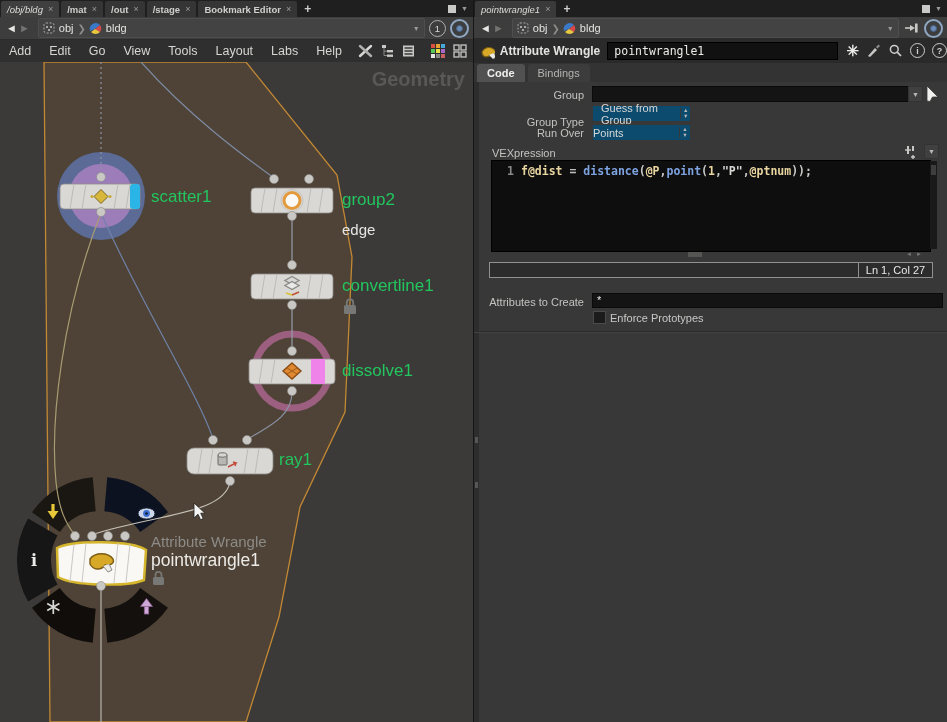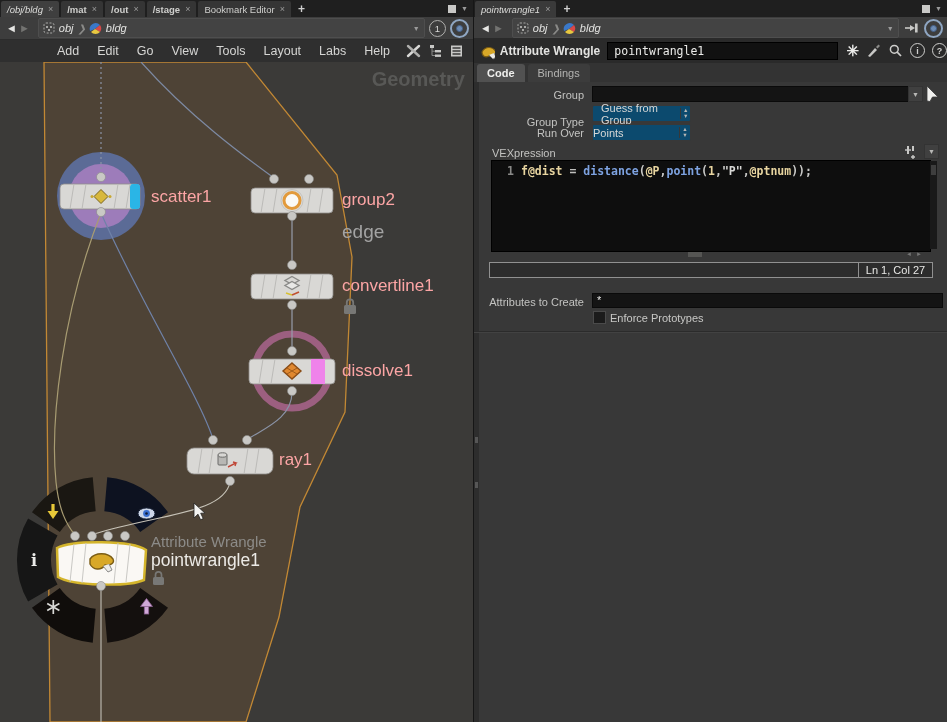--- a/index.html
+++ b/index.html
@@ -18,36 +18,36 @@
   .tab .tclose{font-size:9px;color:#9a9a9a;margin-left:5px;line-height:1;}
   .newtab{display:flex;align-items:center;padding:0 6px;color:#cfcfcf;font-size:12px;font-weight:bold;}
   .tabbar-right{margin-left:auto;display:flex;align-items:center;gap:5px;padding-right:5px;}
   .sq-icon{width:8px;height:8px;background:#c9c9c7;}
   .dd-glyph{font-size:7px;color:#9a9a9a;}
   
   .navbar{position:absolute;left:0;top:17px;right:0;height:22px;background:#3d3d3d;border-bottom:1px solid #2c2c2c;display:flex;align-items:center;}
   .nav-arrow{font-size:11px;margin-left:6px;}
   .nav-back{color:#e6e6e4;}
   .nav-fwd{color:#737371;margin-left:2px;}
-  .pathchip{display:flex;align-items:center;height:18px;background:#434343;border:1px solid #4e4e4e;border-radius:2px;margin-left:8px;flex:1;max-width:382px;padding-left:3px;font-style:italic;}
+  .pathchip{display:flex;align-items:center;height:18px;background:#434343;border:1px solid #4e4e4e;border-radius:2px;margin-left:8px;flex:1;max-width:382px;padding-left:3px;}
   .pathtext{font-size:11px;color:#e2e2e0;margin:0 4px 0 3px;}
   .pathsep{color:#8a8a88;font-size:10px;margin-right:2px;}
   .chip-dd{font-size:7px;color:#9a9a9a;margin-left:4px;}
   .navbar .right-tools{display:flex;align-items:center;gap:4px;margin-left:4px;margin-right:4px;}
   .badge-circle{width:15px;height:15px;border:1px solid #b0b0ae;border-radius:50%;color:#d8d8d6;font-size:9.5px;display:flex;align-items:center;justify-content:center;}
   .concentric{width:15px;height:15px;border:2px solid #8fa6c2;border-radius:50%;display:flex;align-items:center;justify-content:center;}
   .concentric i{display:block;width:5px;height:5px;background:#6d8cb4;border:1px solid #45608a;border-radius:50%;}
   
-  .menubar{position:absolute;left:0;top:40px;right:0;height:22px;background:#2f2f2f;display:flex;align-items:center;gap:0;padding-left:48px;}
+  .menubar{position:absolute;left:0;top:40px;right:0;height:22px;background:#2f2f2f;display:flex;align-items:center;gap:0;}
   .menu-item{font-size:12.5px;color:#d6d6d4;padding:0 9px;}
   .mb-icons{display:flex;align-items:center;gap:6px;margin-left:6px;}
   .mb-icons svg{display:block;}
   
   #network{position:absolute;left:0;top:62px;width:473px;height:660px;background:#3b3a38;}
-  .netlabel{position:absolute;color:#fca5a5;font-size:17px;white-space:nowrap;}
+  .netlabel{position:absolute;color:#22c55e;font-size:17px;white-space:nowrap;}
   
   .paramheader{position:absolute;left:0;top:38px;right:0;height:25px;background:#2a2a2a;display:flex;align-items:center;}
   .ph-type{font-size:12px;font-weight:bold;color:#e3e3e1;margin-left:5px;white-space:nowrap;}
   .ph-name{margin-left:7px;width:282px;height:16px;background:#111111;border:1px solid #000;color:#ececea;
      font-family:"DejaVu Sans Mono", monospace;font-size:11.5px;line-height:16px;padding-left:6px;}
   .ph-icons{display:flex;align-items:center;gap:7px;margin-left:8px;}
   .circ-icon{width:13px;height:13px;border:1.3px solid #cfcfcd;border-radius:50%;color:#cfcfcd;font-size:9px;font-weight:bold;display:flex;align-items:center;justify-content:center;}
   .foldertabs{position:absolute;left:0;top:63px;right:0;height:19px;background:#333333;display:flex;align-items:flex-end;}
   .ftab{font-size:11px;padding:3px 10px 3px 10px;margin-left:3px;border-radius:3px 3px 0 0;}
   .ftab.active{background:#515151;color:#f0f0ee;font-weight:bold;}
@@ -92,21 +92,21 @@
       </div>
       <div class="tab">
         <span class="tlabel">/out</span>
         <span class="tclose">×</span>
       </div>
       <div class="tab">
         <span class="tlabel">/stage</span>
         <span class="tclose">×</span>
       </div>
       <div class="tab" style="font-weight:normal;">
-        <span class="tlabel" style="font-weight:normal;">Bookmark Editor</span>
+        <span class="tlabel" style="font-weight:bold;">Bookmark Editor</span>
         <span class="tclose">×</span>
       </div>
       <div class="newtab">+</div>
       <div class="tabbar-right">
         <span class="sq-icon"></span>
         <span class="dd-glyph">▼</span>
       </div>
     </div>
 
     <div class="navbar">
@@ -320,21 +320,21 @@
 
         <g transform="translate(194,441)">
           <path d="M0,0 L0,15 L4,11.2 L6.6,16.8 L9.2,15.6 L6.7,10.2 L11,10.2 Z" fill="#f4f4f2" stroke="#222" stroke-width="0.8"></path>
         </g>
       </svg>
 
       
       <div class="netlabel" style="right:8px;top:6px;font-size:20px;font-weight:bold;color:#585856;">Geometry</div>
       <div class="netlabel" style="left:151px;top:125px;">scatter1</div>
       <div class="netlabel" style="left:342px;top:128px;">group2</div>
-      <div class="netlabel" style="left:342px;top:159px;font-size:19px;color:#a3a3a3;">edge</div>
+      <div class="netlabel" style="left:342px;top:159px;font-size:15px;color:#e5e5e5;">edge</div>
       <div class="netlabel" style="left:342px;top:214px;">convertline1</div>
       <div class="netlabel" style="left:342px;top:299px;">dissolve1</div>
       <div class="netlabel" style="left:279px;top:388px;">ray1</div>
       <div class="netlabel" style="left:151px;top:471px;font-size:15px;color:#8c8b88;">Attribute Wrangle</div>
       <div class="netlabel" style="left:151px;top:488px;font-size:17.5px;color:#eceae6;">pointwrangle1</div>
     </div>
   </div>
 
   <div id="pane-divider"></div>
 

